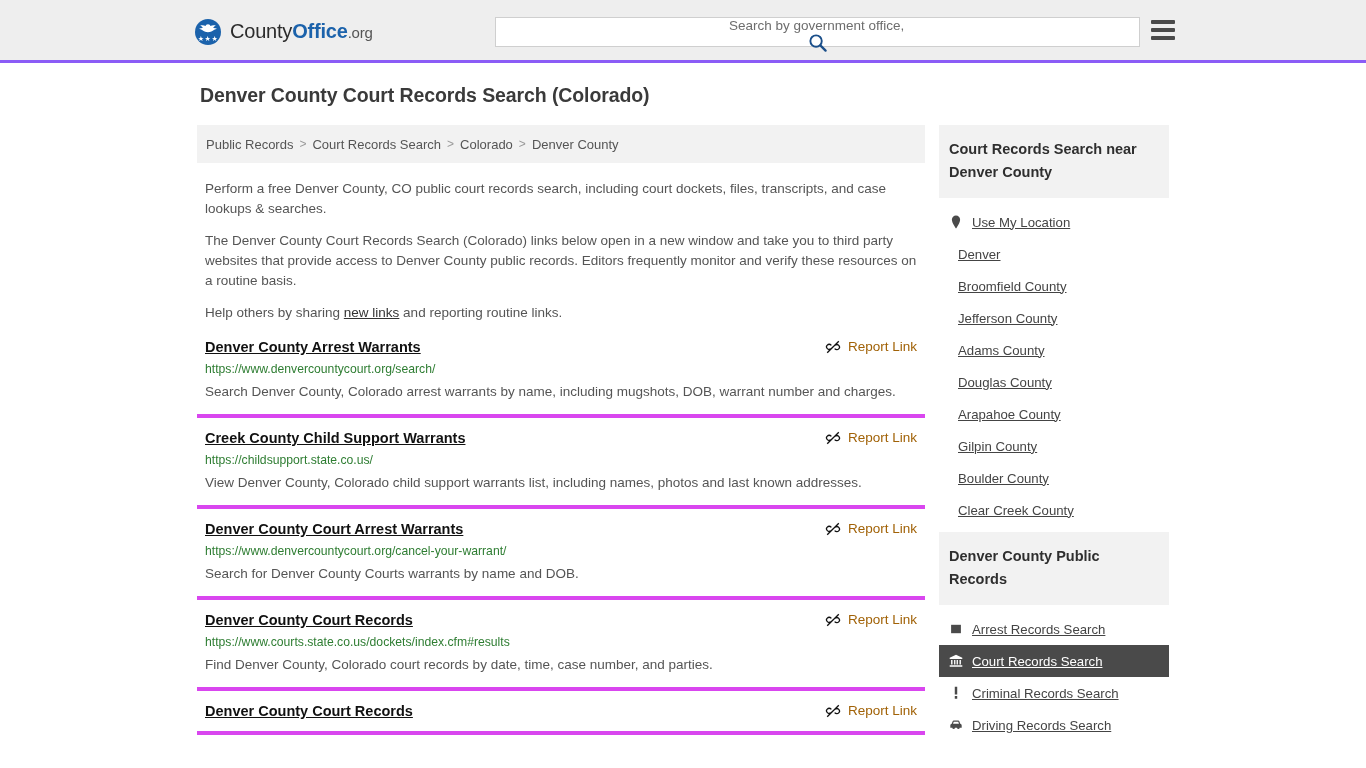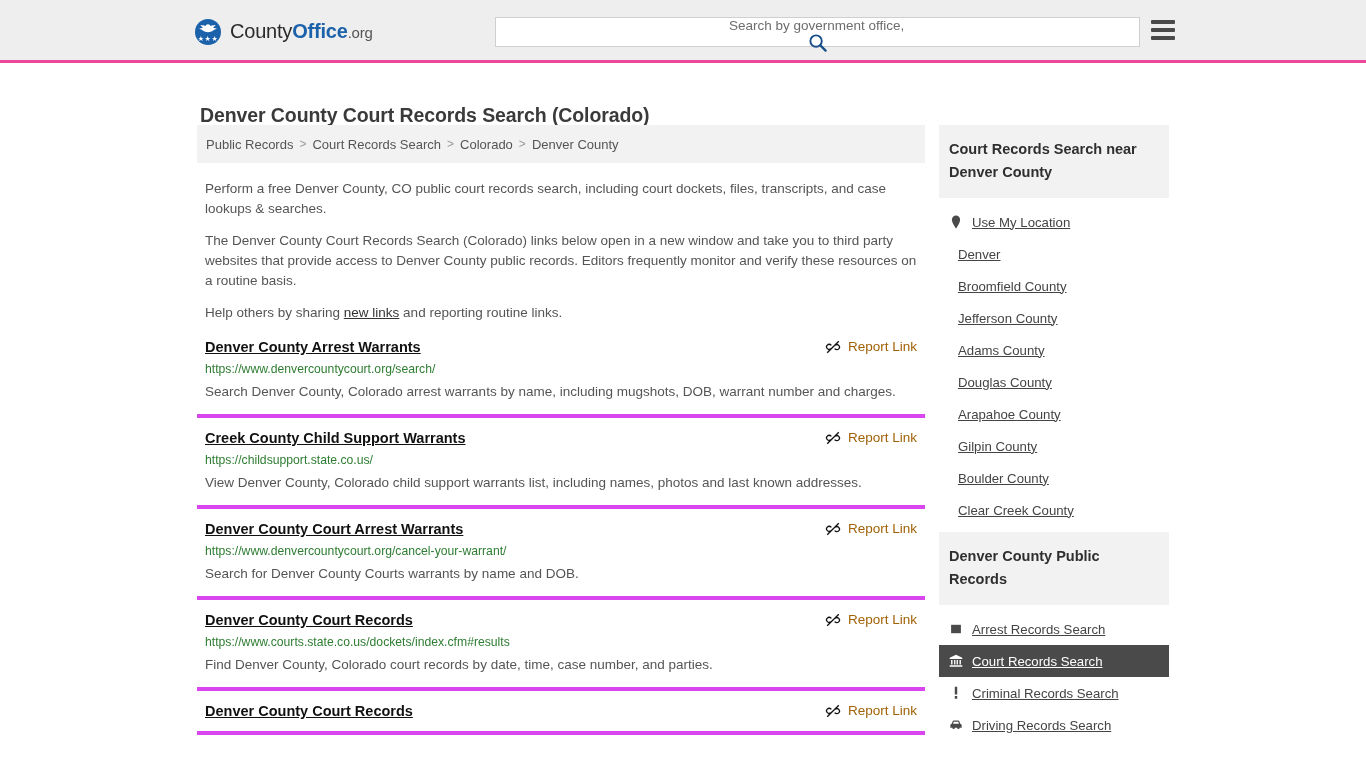--- a/index.html
+++ b/index.html
@@ -13,21 +13,21 @@
     background: #ffffff;
     font-family: "Liberation Sans", sans-serif;
     color: #333333;
   }
 
   
   .site-header {
     position: relative;
     height: 63px;
     background: #eeeeee;
-    border-bottom: 3px solid #ec4899;
+    border-bottom: 3px solid #8b5cf6;
     display: flex;
     align-items: center;
   }
   .brand {
     position: absolute;
     left: 195px;
     top: 19px;
     display: flex;
     align-items: center;
     text-decoration: none;
@@ -123,21 +123,21 @@
   }
 
   
   .page {
     position: relative;
     width: 1366px;
   }
   .page-title {
     position: absolute;
     left: 200px;
-    top: 41px;
+    top: 21px;
     font-size: 19.5px;
     font-weight: bold;
     color: #3a3a3a;
     margin: 0;
     letter-spacing: -0.1px;
   }
   .content-col {
     position: absolute;
     left: 197px;
     top: 62px;

